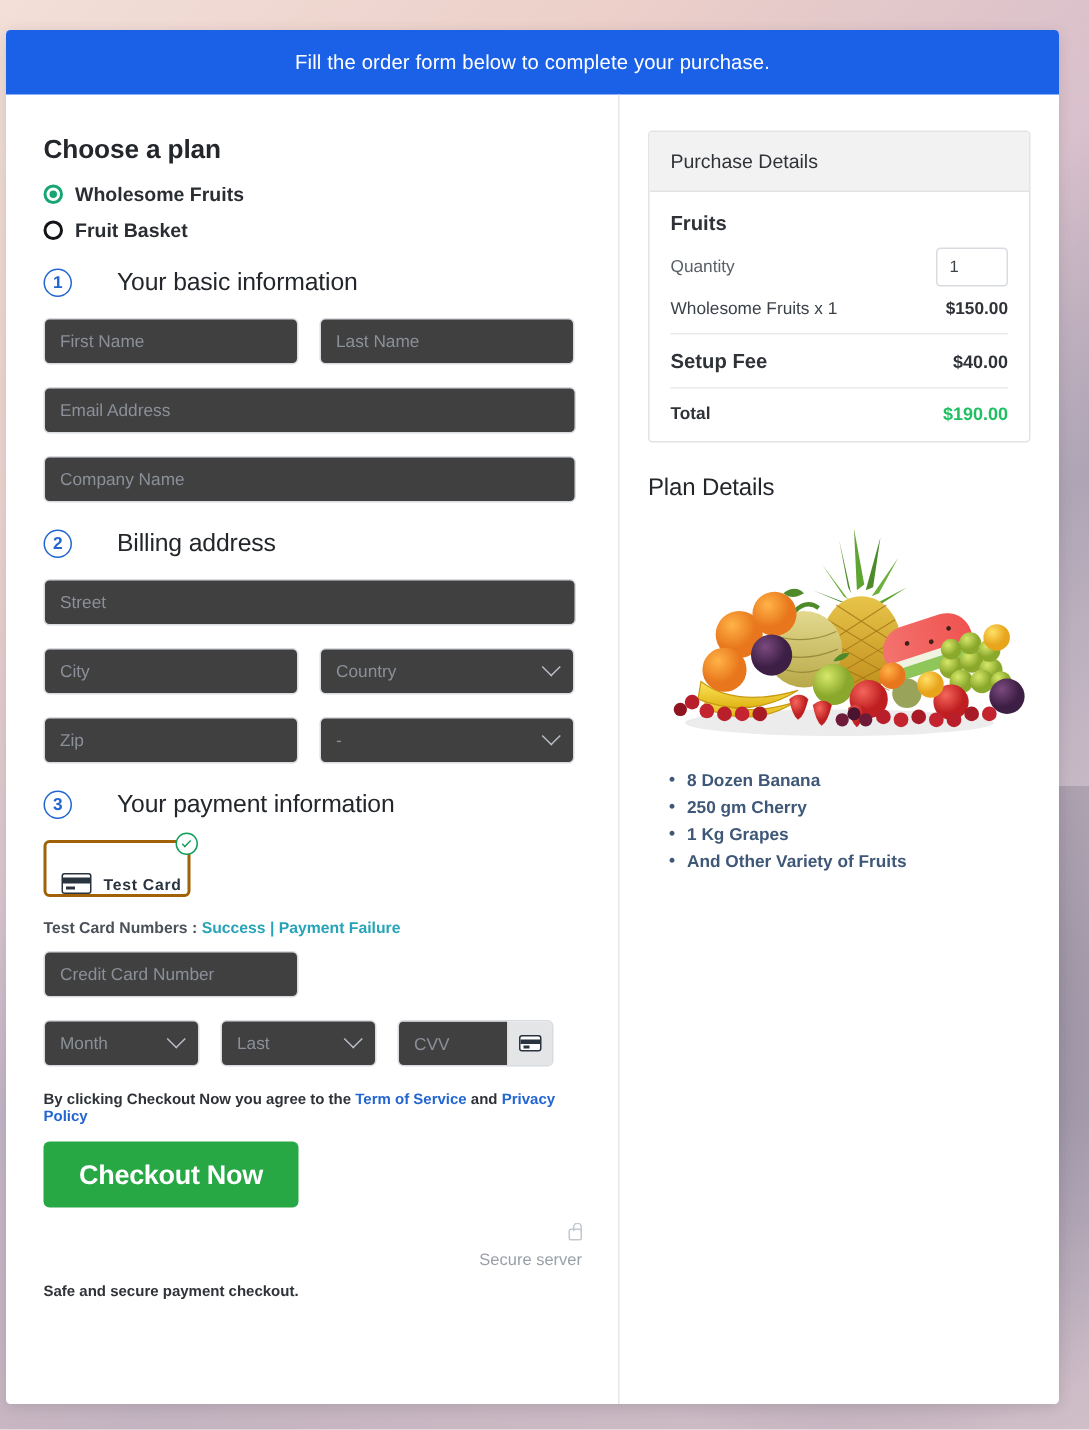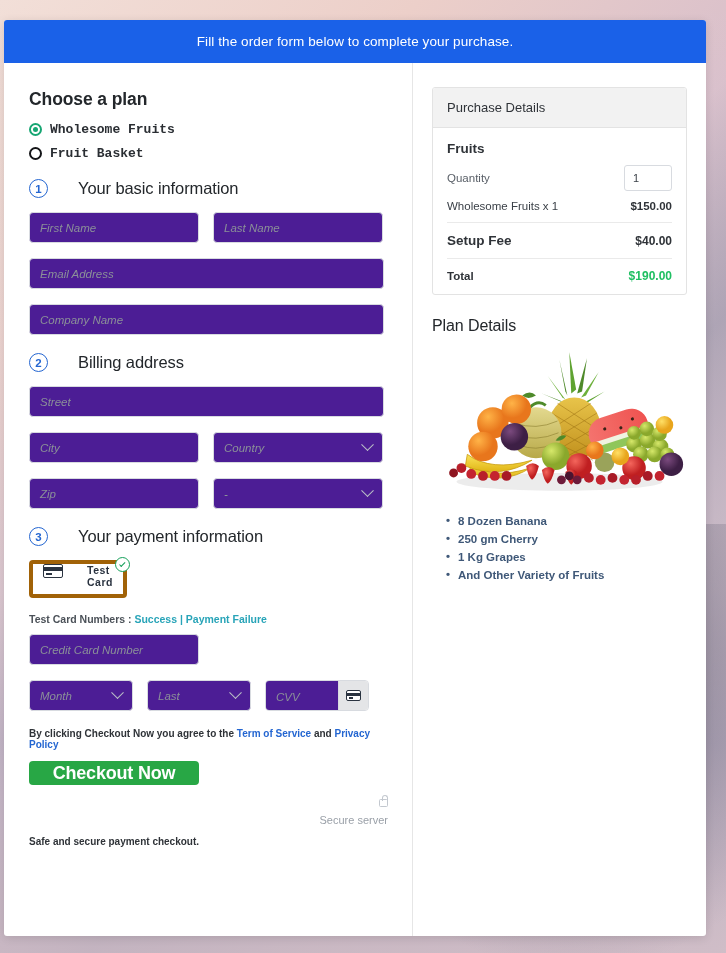--- a/index.html
+++ b/index.html
@@ -113,21 +113,20 @@
     position: absolute;
     left: 2px; top: 2px;
     width: 5px; height: 5px;
     border-radius: 50%;
     background: #17a673;
   }
   .radio-label {
     font-size: 13px;
     color: #2a2e33;
     font-weight: 600;
-    font-family: Liberation Mono, monospace;
   }
 
   
   .step-head {
     display: flex;
     align-items: center;
     margin: 18px 0 14px;
   }
   .step-num {
     width: 19px; height: 19px;
@@ -148,48 +147,47 @@
     letter-spacing: -0.1px;
     margin-left: 20px;
   }
 
   
   .field-row { display: flex; gap: 14px; margin-bottom: 15px; }
   .inp {
     height: 31px;
     border: 1px solid #d8dbe0;
     border-radius: 4px;
-    background: #4c1d95;
+    background: #404040;
     display: flex;
     align-items: center;
     padding: 0 10px;
     font-size: 11.5px;
     color: #8b9098;
     width: 100%;
-    font-style: italic;
   }
   .inp.half { width: 170px; flex: none; }
   .inp.full { width: 355px; }
   .sel { justify-content: space-between; }
   .chev {
     width: 9px; height: 9px;
     border-right: 1.4px solid #b9bec6;
     border-bottom: 1.4px solid #b9bec6;
     transform: rotate(45deg) translate(-2px,-2px);
     flex: none;
   }
 
   
   .card-tile {
     width: 98px; height: 38px;
-    border: 4px solid #a16207;
+    border: 2px solid #a16207;
     border-radius: 4px;
     display: flex;
-    align-items: flex-start;
-    gap: 24px;
+    align-items: flex-end;
+    gap: 8px;
     padding-left: 10px;
     position: relative;
     margin-bottom: 15px;
   }
   .cc-glyph {
     width: 20px; height: 14px;
     border: 1.4px solid #2a3340;
     border-radius: 2px;
     position: relative;
     flex: none;
@@ -256,21 +254,21 @@
 
   .terms {
     font-size: 10px;
     color: #2f3338;
     font-weight: bold;
     margin: 17px 0 11px;
   }
   .terms a { color: #2466d1; text-decoration: none; }
 
   .checkout-btn {
-    width: 170px; height: 24px;
+    width: 170px; height: 44px;
     background: #28a745;
     color: #fff;
     border: none;
     border-radius: 4px;
     font-size: 18px;
     font-weight: bold;
     font-family: "Liberation Sans", sans-serif;
     cursor: pointer;
     letter-spacing: -0.2px;
   }

